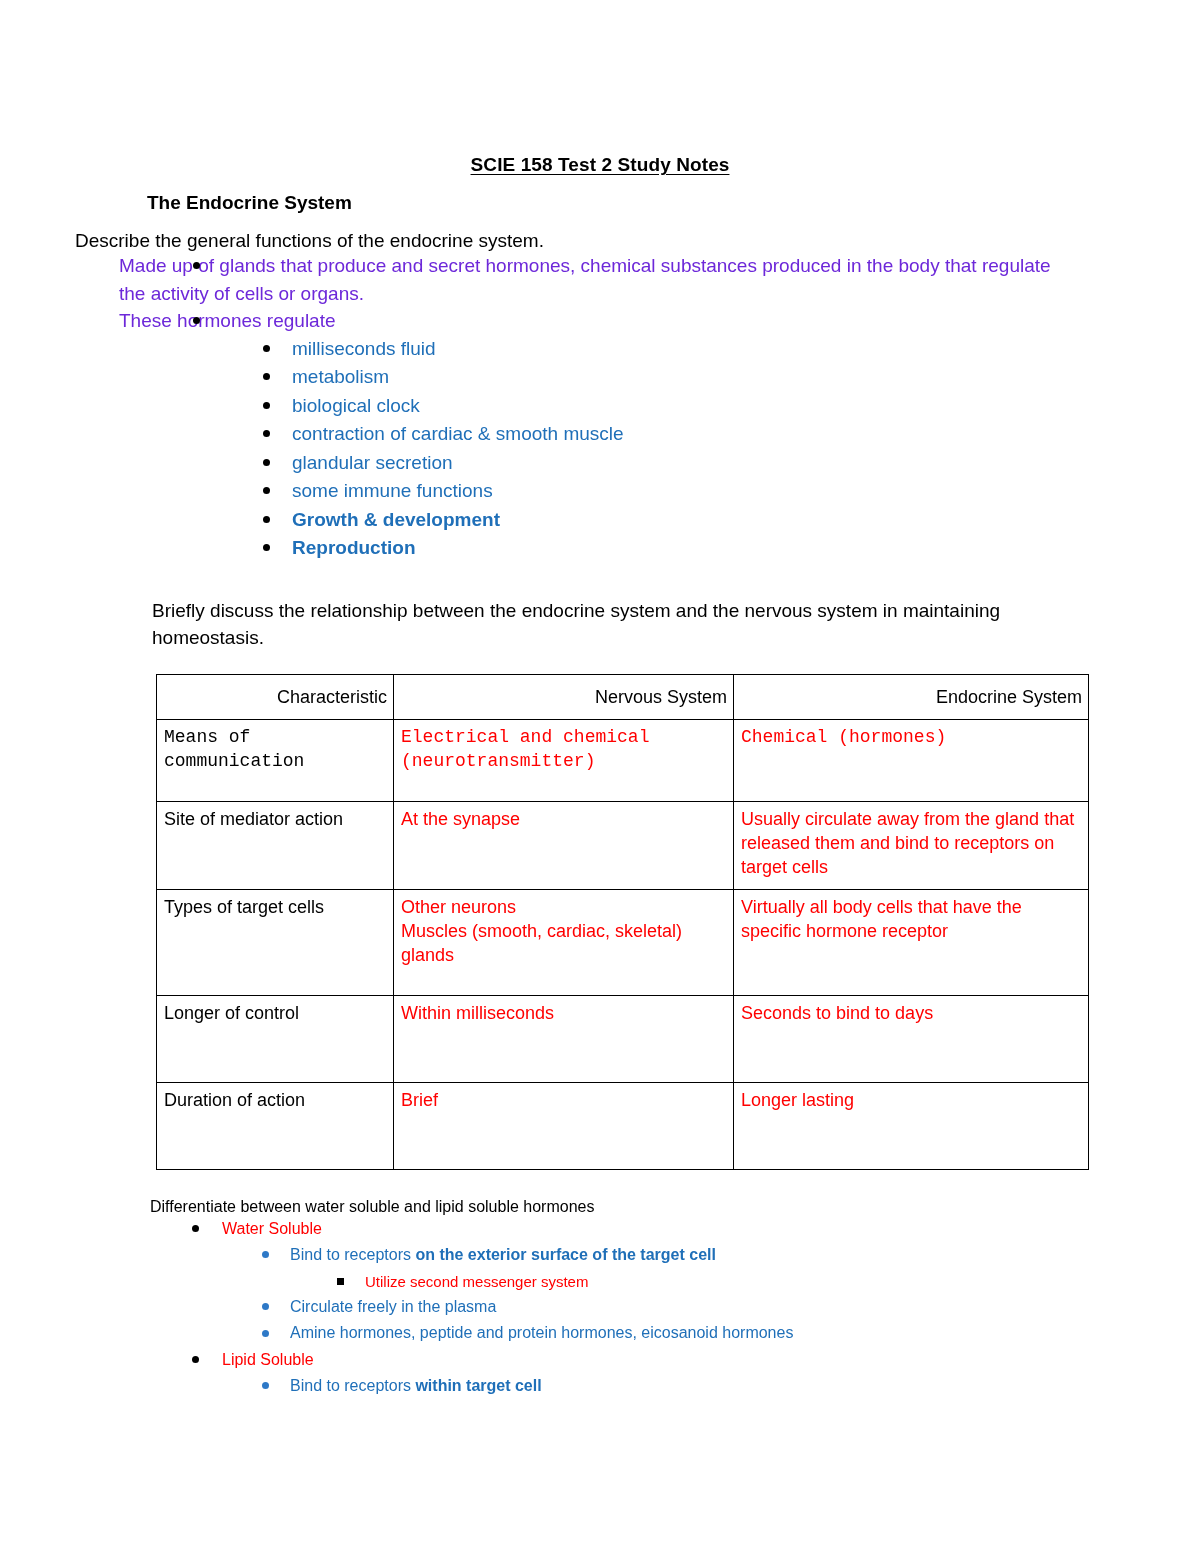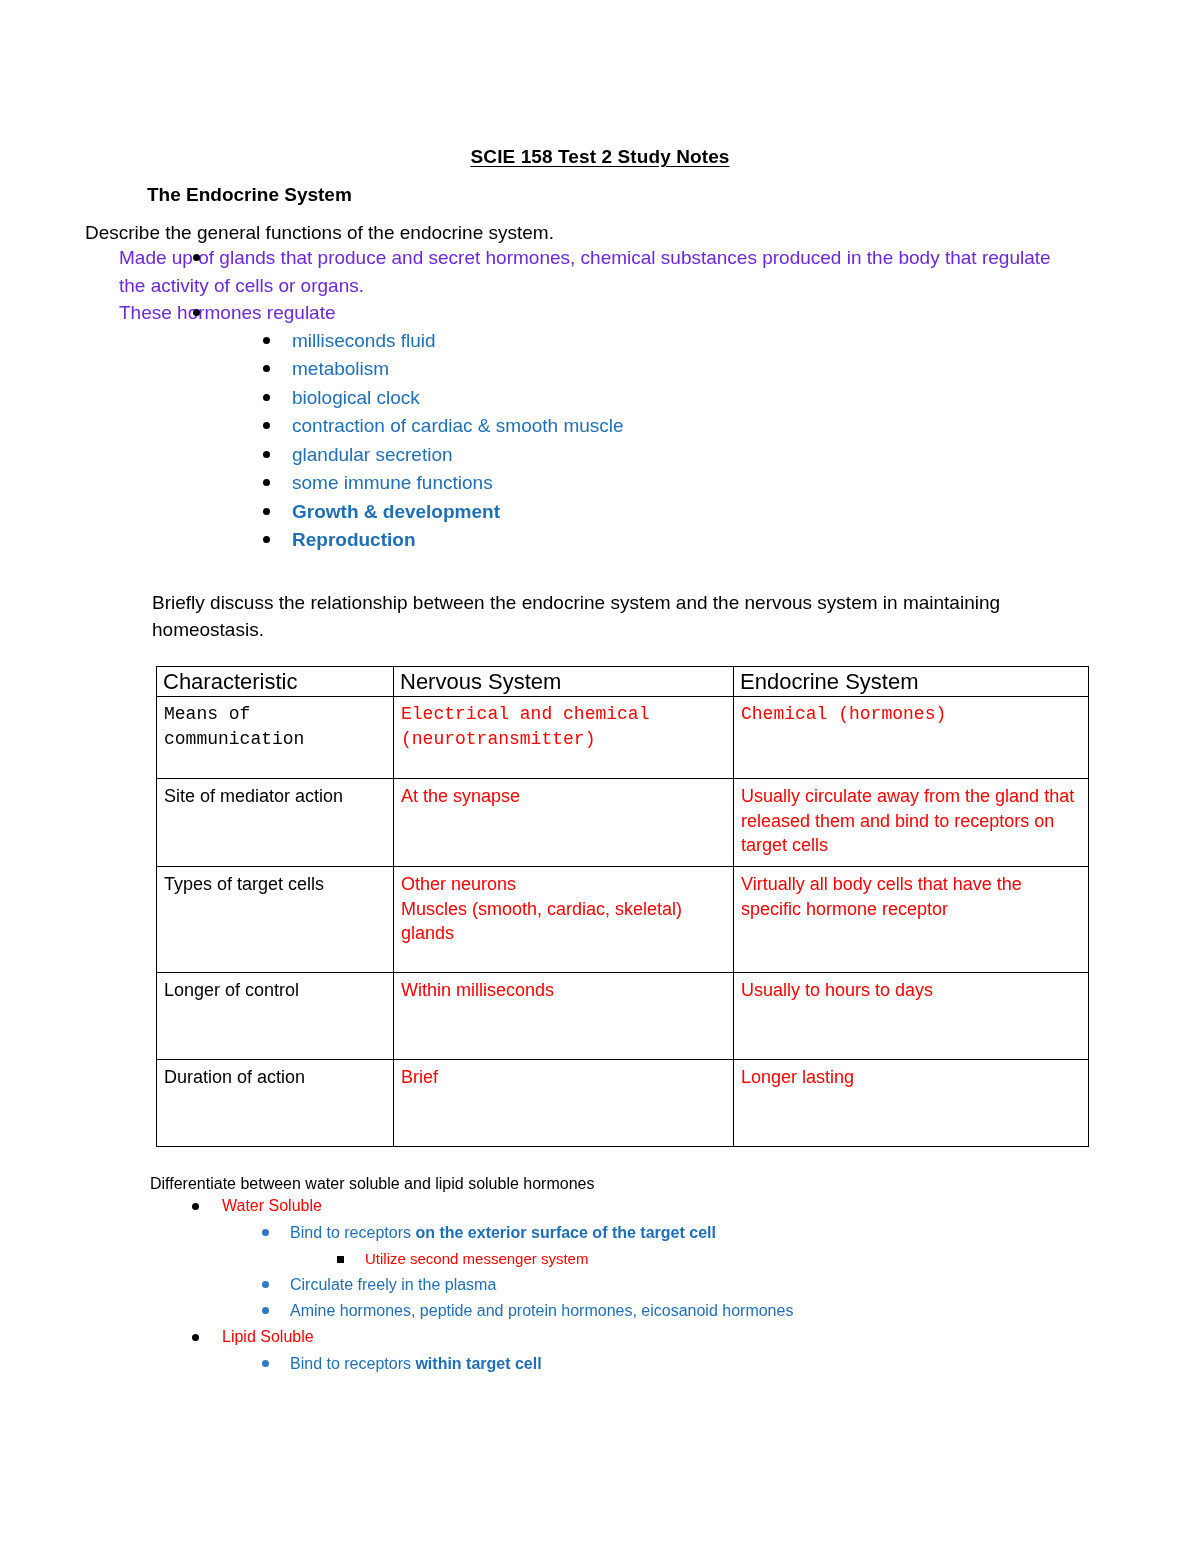--- a/index.html
+++ b/index.html
@@ -24,36 +24,36 @@
     box-sizing: border-box;
   }
 
   
   .doc-title {
     text-align: center;
     font-weight: bold;
     font-size: 19px;
     text-decoration: underline;
     text-underline-offset: 3px;
-    margin: 4px;
+    margin: 12px;
     padding-top: 142px;
     letter-spacing: 0.1px;
   }
 
   
   .section-heading {
     font-weight: bold;
     font-size: 19px;
     margin: 16px 0 16px 0;
     padding-left: 147px;
   }
   .prompt {
     font-size: 19px;
-    margin: 6px 0 0 1px;
-    padding-left: 84px;
+    margin: 6px 0 0 12px;
+    padding-left: 63px;
   }
   .para {
     font-size: 19px;
     line-height: 1.45;
     margin: 0;
     padding-left: 152px;
     padding-right: 120px;
   }
 
   
@@ -106,24 +106,24 @@
     table-layout: fixed;
     font-size: 18px;
   }
   table.cmp th, table.cmp td {
     border: 1.6px solid #000000;
     vertical-align: top;
     padding: 5px 8px 5px 7px;
     line-height: 1.35;
   }
   table.cmp thead th {
-    text-align: left;
+    text-align: right;
     font-weight: normal;
-    font-size: 22px;
-    padding: 0 6px;
+    font-size: 18px;
+    padding: 8px 6px;
     height: 28px;
     vertical-align: middle;
   }
   table.cmp col.c1 { width: 237px; }
   table.cmp col.c2 { width: 340px; }
   table.cmp col.c3 { width: 355px; }
   td.label {
     vertical-align: middle;
     color: #000000;
   }
@@ -282,21 +282,21 @@
         </tr>
         <tr class="rowh-3">
           <td class="label">Types of target cells</td>
           <td class="val" style="white-space:pre-line">Other neurons
 Muscles (smooth, cardiac, skeletal) glands</td>
           <td class="val">Virtually all body cells that have the specific hormone receptor</td>
         </tr>
         <tr class="rowh-4">
           <td class="label">Longer of control</td>
           <td class="val">Within milliseconds</td>
-          <td class="val">Usually to hours to days</td>
+          <td class="val">Seconds to bind to days</td>
         </tr>
         <tr class="rowh-5">
           <td class="label">Duration of action</td>
           <td class="val">Brief</td>
           <td class="val">Longer lasting</td>
         </tr>
       </tbody>
     </table>
   </div>
 

